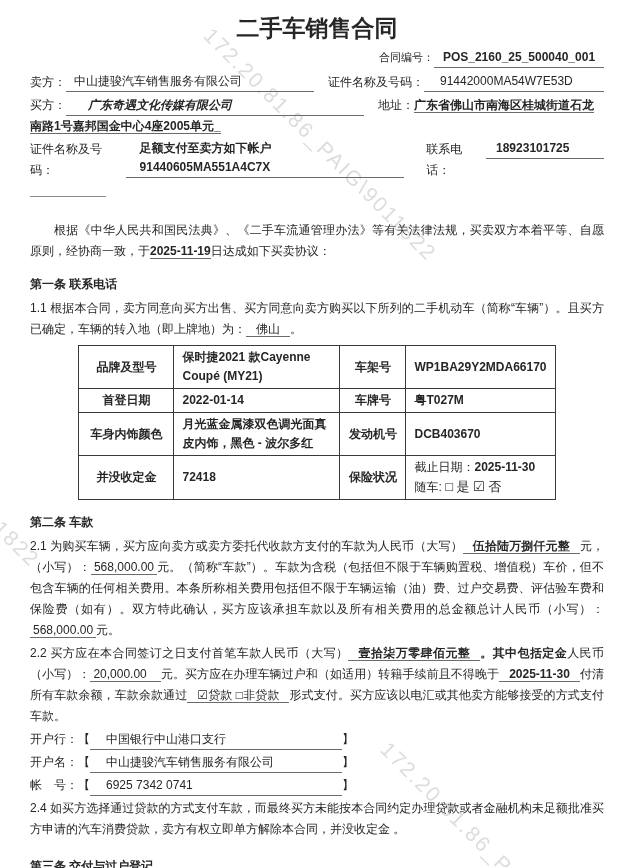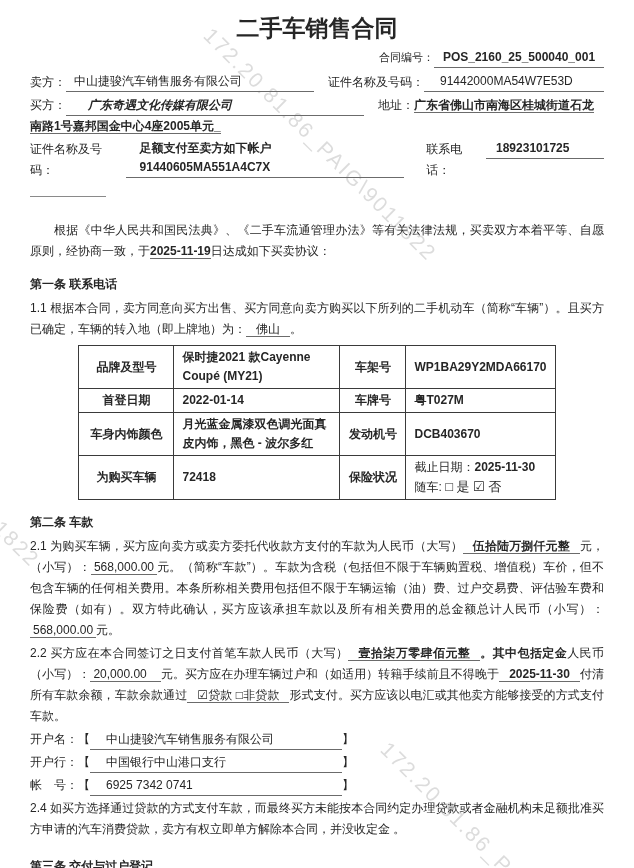--- a/index.html
+++ b/index.html
@@ -95,39 +95,39 @@
       <td class="lab c3">车牌号</td>
       <td class="c4">粤T027M</td>
     </tr>
     <tr>
       <td class="lab c1">车身内饰颜色</td>
       <td class="c2">月光蓝金属漆双色调光面真皮内饰，黑色 - 波尔多红</td>
       <td class="lab c3">发动机号</td>
       <td class="c4">DCB403670</td>
     </tr>
     <tr>
-      <td class="lab c1">为购买车辆</td>
+      <td class="lab c1">并没收定金</td>
       <td class="c2">72418</td>
       <td class="lab c3">保险状况</td>
       <td class="c4">
         <div class="ins-line"><span>截止日期：</span><span class="b">2025-11-30</span></div>
         <div class="ins-line"><span>随车: </span><span class="chk">□ 是</span> <span class="chk">☑ 否</span></div>
       </td>
     </tr>
   </tbody>
     </table>
 
   <div class="sec-h">第二条 车款</div>
 
   <p class="para"><span>2.1 为购买车辆，买方应向卖方或卖方委托代收款方支付的车款为人民币（大写）</span><span class="u b pad">伍拾陆万捌仟元整</span><span>元，（小写）：</span><span class="u pads">568,000.00</span><span>元。（简称“车款”）。车款为含税（包括但不限于车辆购置税、增值税）车价，但不包含车辆的任何相关费用。本条所称相关费用包括但不限于车辆运输（油）费、过户交易费、评估验车费和保险费（如有）。双方特此确认，买方应该承担车款以及所有相关费用的总金额总计人民币（小写）：</span><span class="u pads">568,000.00</span><span>元。</span></p>
 
   <p class="para"><span>2.2 买方应在本合同签订之日支付首笔车款人民币（大写）</span><span class="u b pad">壹拾柒万零肆佰元整</span><span class="b">。</span><span class="b">其中包括定金</span><span>人民币（小写）：</span><span class="u pads" style="padding-right:14px;">20,000.00</span><span>元。买方应在办理车辆过户和（如适用）转籍手续前且不得晚于</span><span class="u b pad">2025-11-30</span><span>付清所有车款余额，车款余款通过</span><span class="u pad">☑贷款 □非贷款</span><span>形式支付。买方应该以电汇或其他卖方能够接受的方式支付车款。</span></p>
 
 
+  <p class="acct"><span>开户行：</span><span>【</span><span class="acct-u">中国银行中山港口支行</span><span>】</span></p>
   <p class="acct"><span>开户名：</span><span>【</span><span class="acct-u">中山捷骏汽车销售服务有限公司</span><span>】</span></p>
-  <p class="acct"><span>开户行：</span><span>【</span><span class="acct-u">中国银行中山港口支行</span><span>】</span></p>
   <p class="acct"><span>帐　号：</span><span>【</span><span class="acct-u">6925 7342 0741</span><span>】</span></p>
 
   <p class="para">2.4 如买方选择通过贷款的方式支付车款，而最终买方未能按本合同约定办理贷款或者金融机构未足额批准买方申请的汽车消费贷款，卖方有权立即单方解除本合同，并没收定金 。</p>
 
   <div class="sec-h" style="margin-top:16px;">第三条 交付与过户登记</div>
 
 </div>
 
 </body></html>

